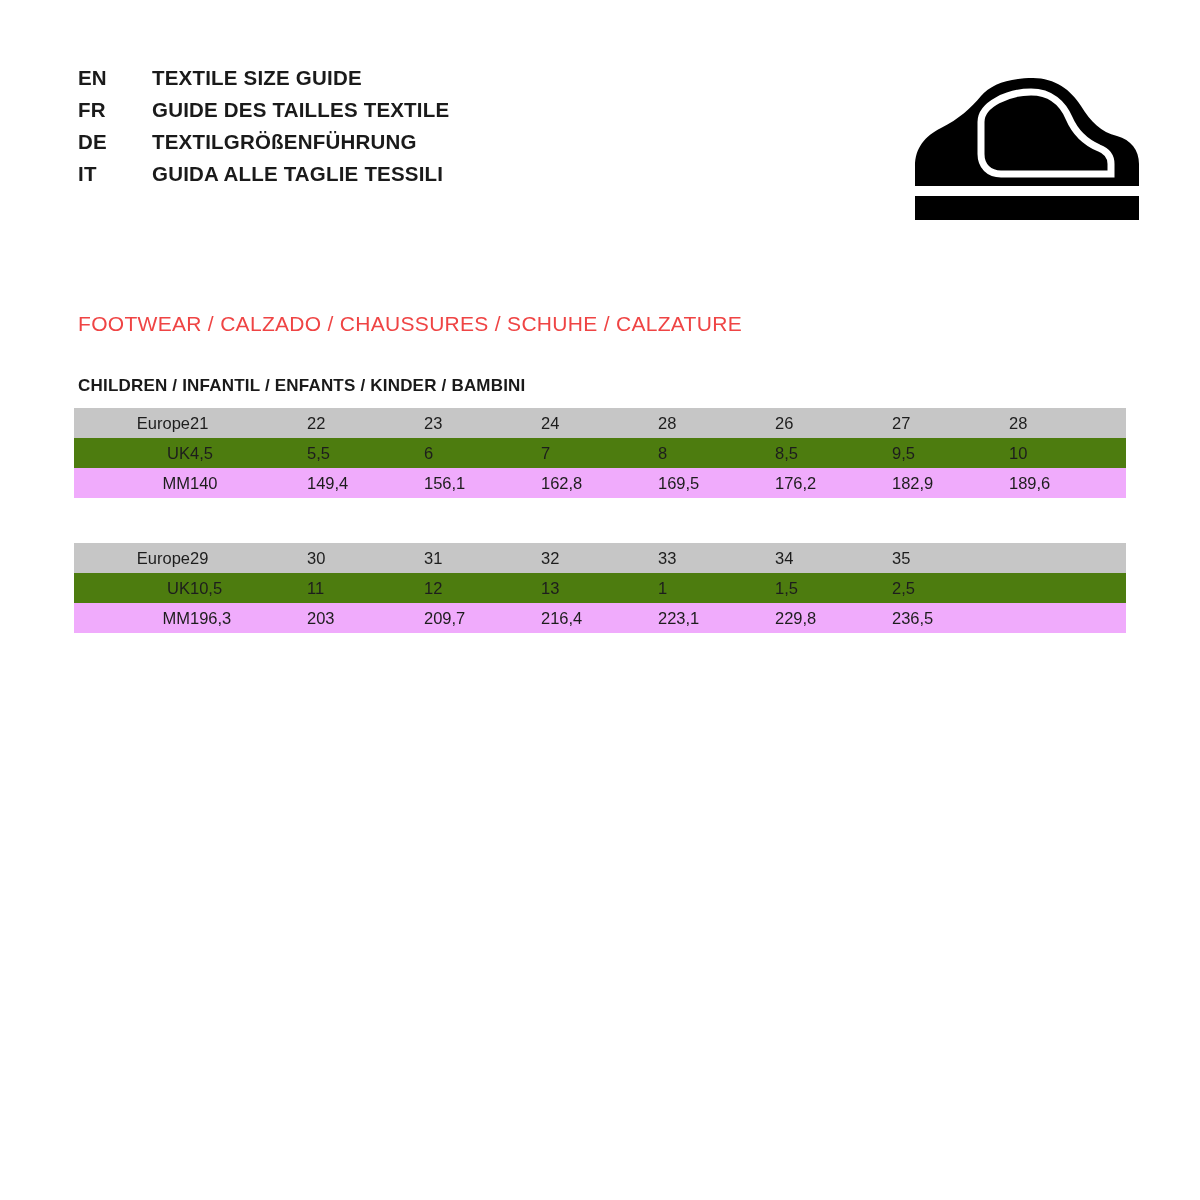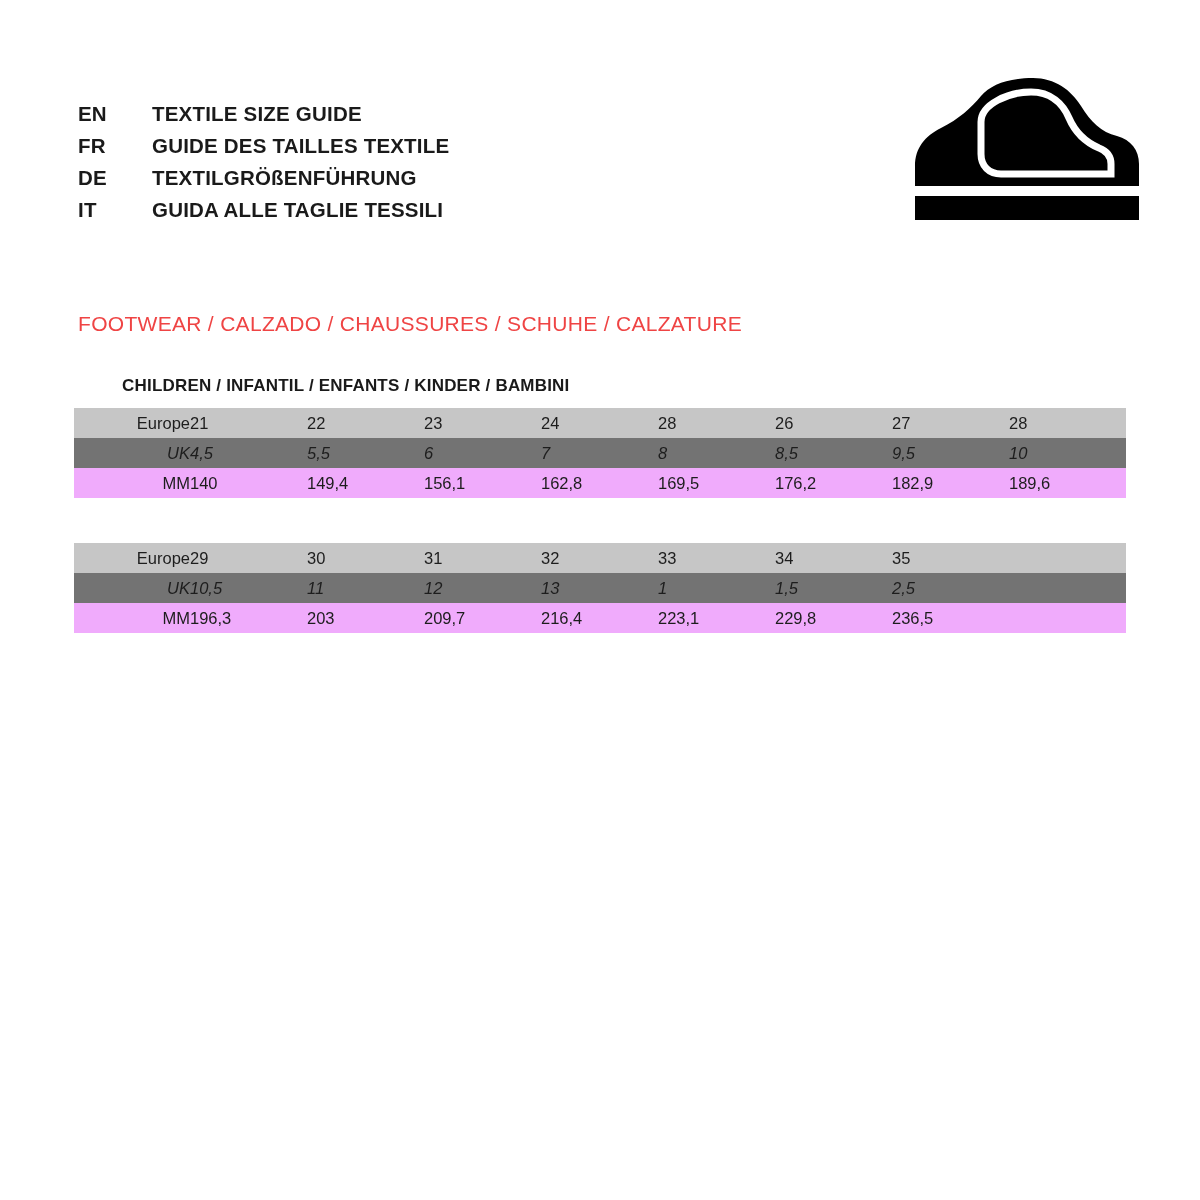--- a/index.html
+++ b/index.html
@@ -39,21 +39,20 @@
     font-weight: bold;
     letter-spacing: 0.2px;
     color: #1a1a1a;
   }
   .lang-code {
     width: 74px;
     flex: 0 0 74px;
   }
   .lang-text {
     white-space: nowrap;
-    margin-top: 36px;
   }
 
   
   .shoe-icon {
     position: absolute;
     left: 905px;
     top: 70px;
     width: 240px;
     height: 160px;
   }
@@ -72,21 +71,20 @@
 
   .sub-title {
     position: absolute;
     left: 78px;
     top: 376px;
     font-size: 17px;
     font-weight: bold;
     letter-spacing: 0.2px;
     color: #1a1a1a;
     white-space: nowrap;
-    margin-left: 44px;
   }
 
   
   .size-table {
     position: absolute;
     left: 74px;
     border-collapse: collapse;
     table-layout: fixed;
   }
   #table-1 { top: 408px; width: 1052px; }
@@ -99,21 +97,21 @@
     color: #1d1d1d;
     padding: 0;
     vertical-align: middle;
   }
   .size-table td.label {
     text-align: right;
     padding-left: 12px;
     font-size: 16.5px;
   }
   .row-head td { background: #c6c6c6; }
-  .row-alt td  { background: #737373; font-style: italic; }
+  .row-alt td  { background: #4d7c0f; }
   .row-light td { background: #f0abfc; }
 
   .col-label { width: 116px; }
   .col-val { width: 117px; }
 </style>
 </head>
 <body>
 
 <div class="page">
 

